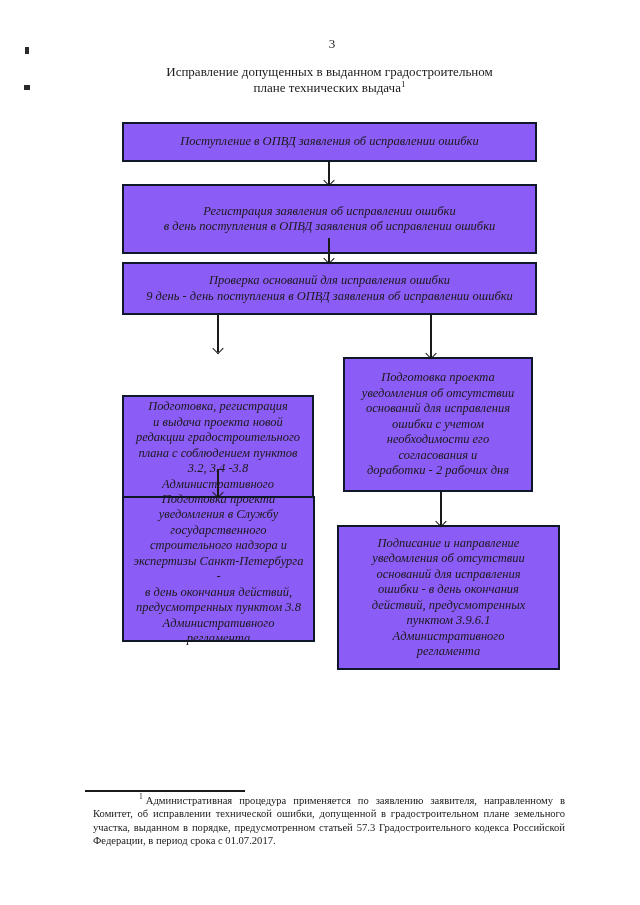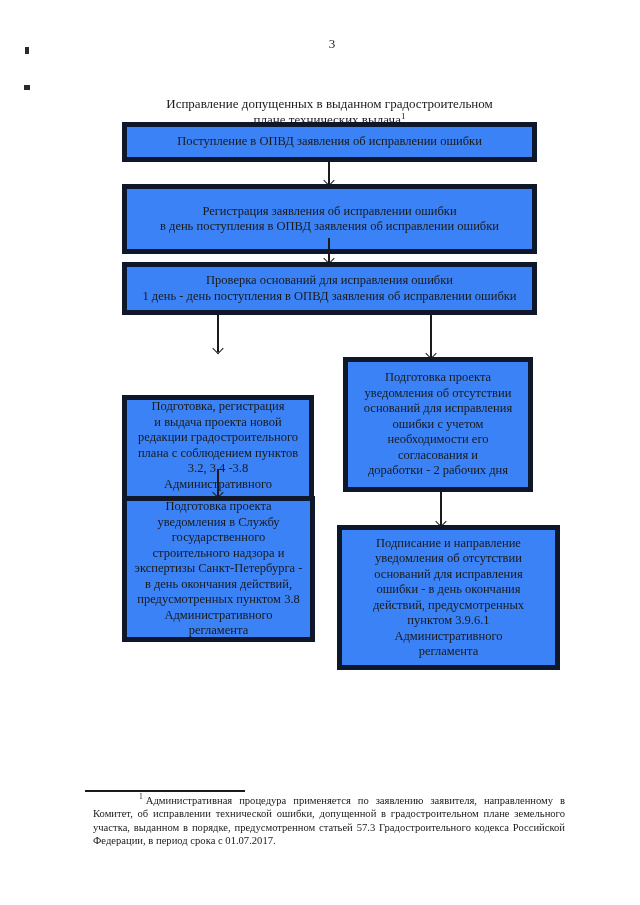--- a/index.html
+++ b/index.html
@@ -10,30 +10,31 @@
     color:#1a1a1a;
     font-family:"Liberation Serif", serif;
     overflow:hidden;
   }
   .page-number{
     position:absolute;left:122px;top:36px;width:420px;
     text-align:center;font-size:13px;
   }
   .doc-title{
     position:absolute;left:112px;top:64px;width:435px;
-    text-align:center;font-size:13px;line-height:15.5px;margin-top:32px;
+    text-align:center;font-size:13px;line-height:15.5px;
   }
   .doc-title sup{font-size:9px;line-height:0;}
   .fbox{
     position:absolute;
     box-sizing:border-box;
-    border:5px solid #0f172a;
-    background:#3b82f6;
+    border:2px solid #0f172a;
+    background:#8b5cf6;
     display:flex;align-items:center;justify-content:center;
     text-align:center;
+    font-style:italic;
   }
   .fbox-text{
     white-space:pre-line;
     font-size:12.5px;line-height:15.5px;
     padding:2px 6px;
   }
   .arrow{
     position:absolute;width:1.5px;background:#1a1a1a;
   }
   .arrow::after{
@@ -77,21 +78,21 @@
     <span class="fbox-text">Поступление в ОПВД заявления об исправлении ошибки</span>
   </div>
 
   <div class="fbox" style="left:122px;top:184px;width:415px;height:70px;">
     <span class="fbox-text">Регистрация заявления об исправлении ошибки
 в день поступления в ОПВД заявления об исправлении ошибки</span>
   </div>
 
   <div class="fbox" style="left:122px;top:262px;width:415px;height:53px;">
     <span class="fbox-text">Проверка оснований для исправления ошибки
-1 день - день поступления в ОПВД заявления об исправлении ошибки</span>
+9 день - день поступления в ОПВД заявления об исправлении ошибки</span>
   </div>
 
   <div class="fbox" style="left:122px;top:352px;width:192px;height:117px;margin-top:43px;">
     <span class="fbox-text">Подготовка, регистрация
 и выдача проекта новой
 редакции градостроительного
 плана с соблюдением пунктов
 3.2, 3.4 -3.8
 Административного
 регламента</span>

